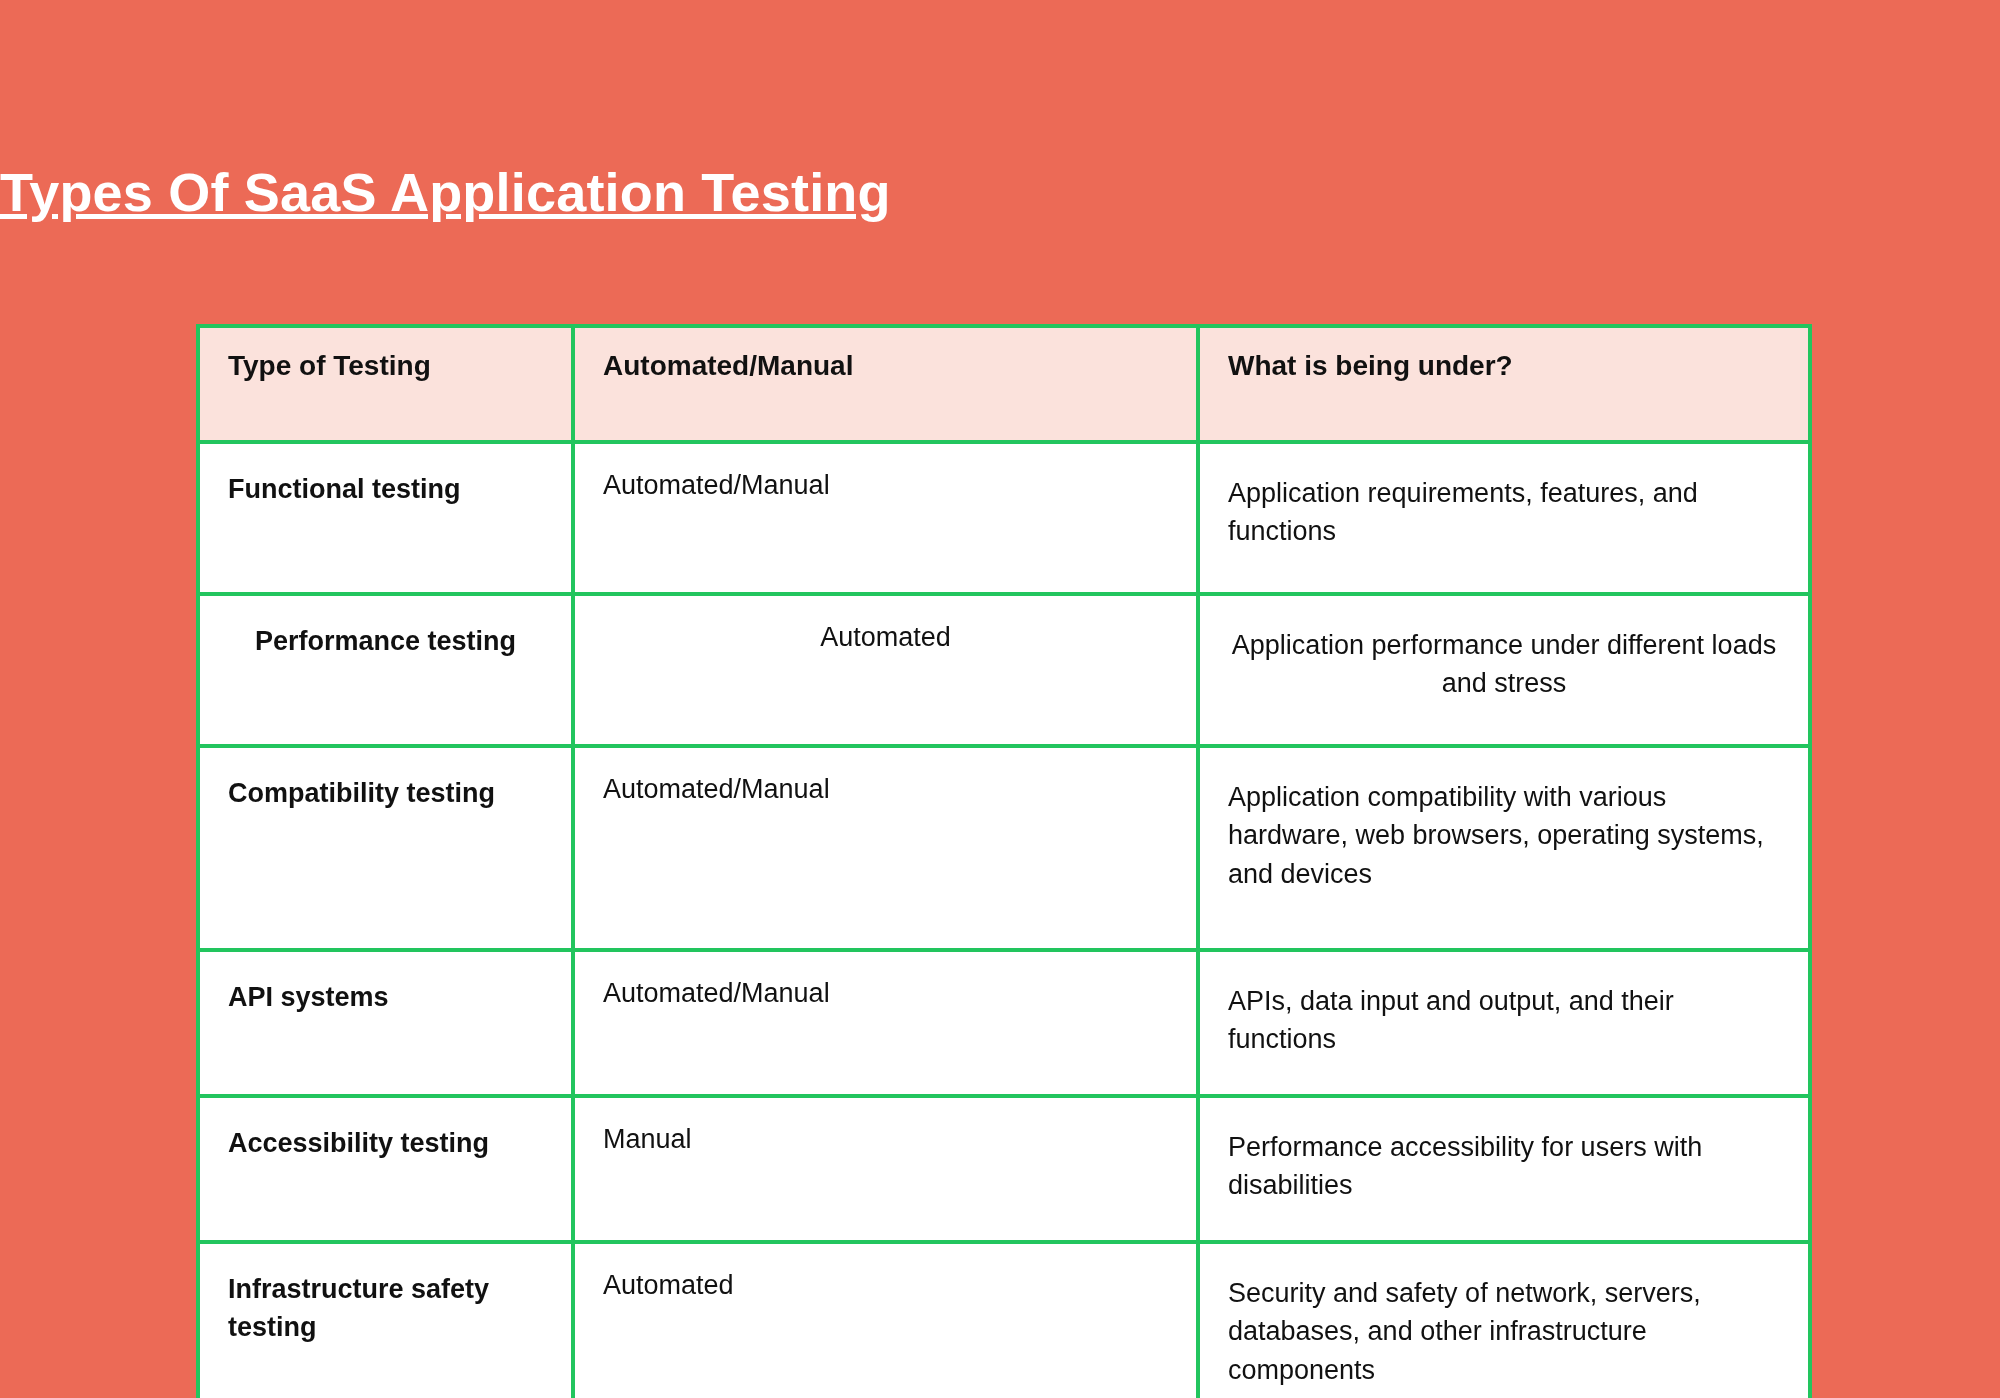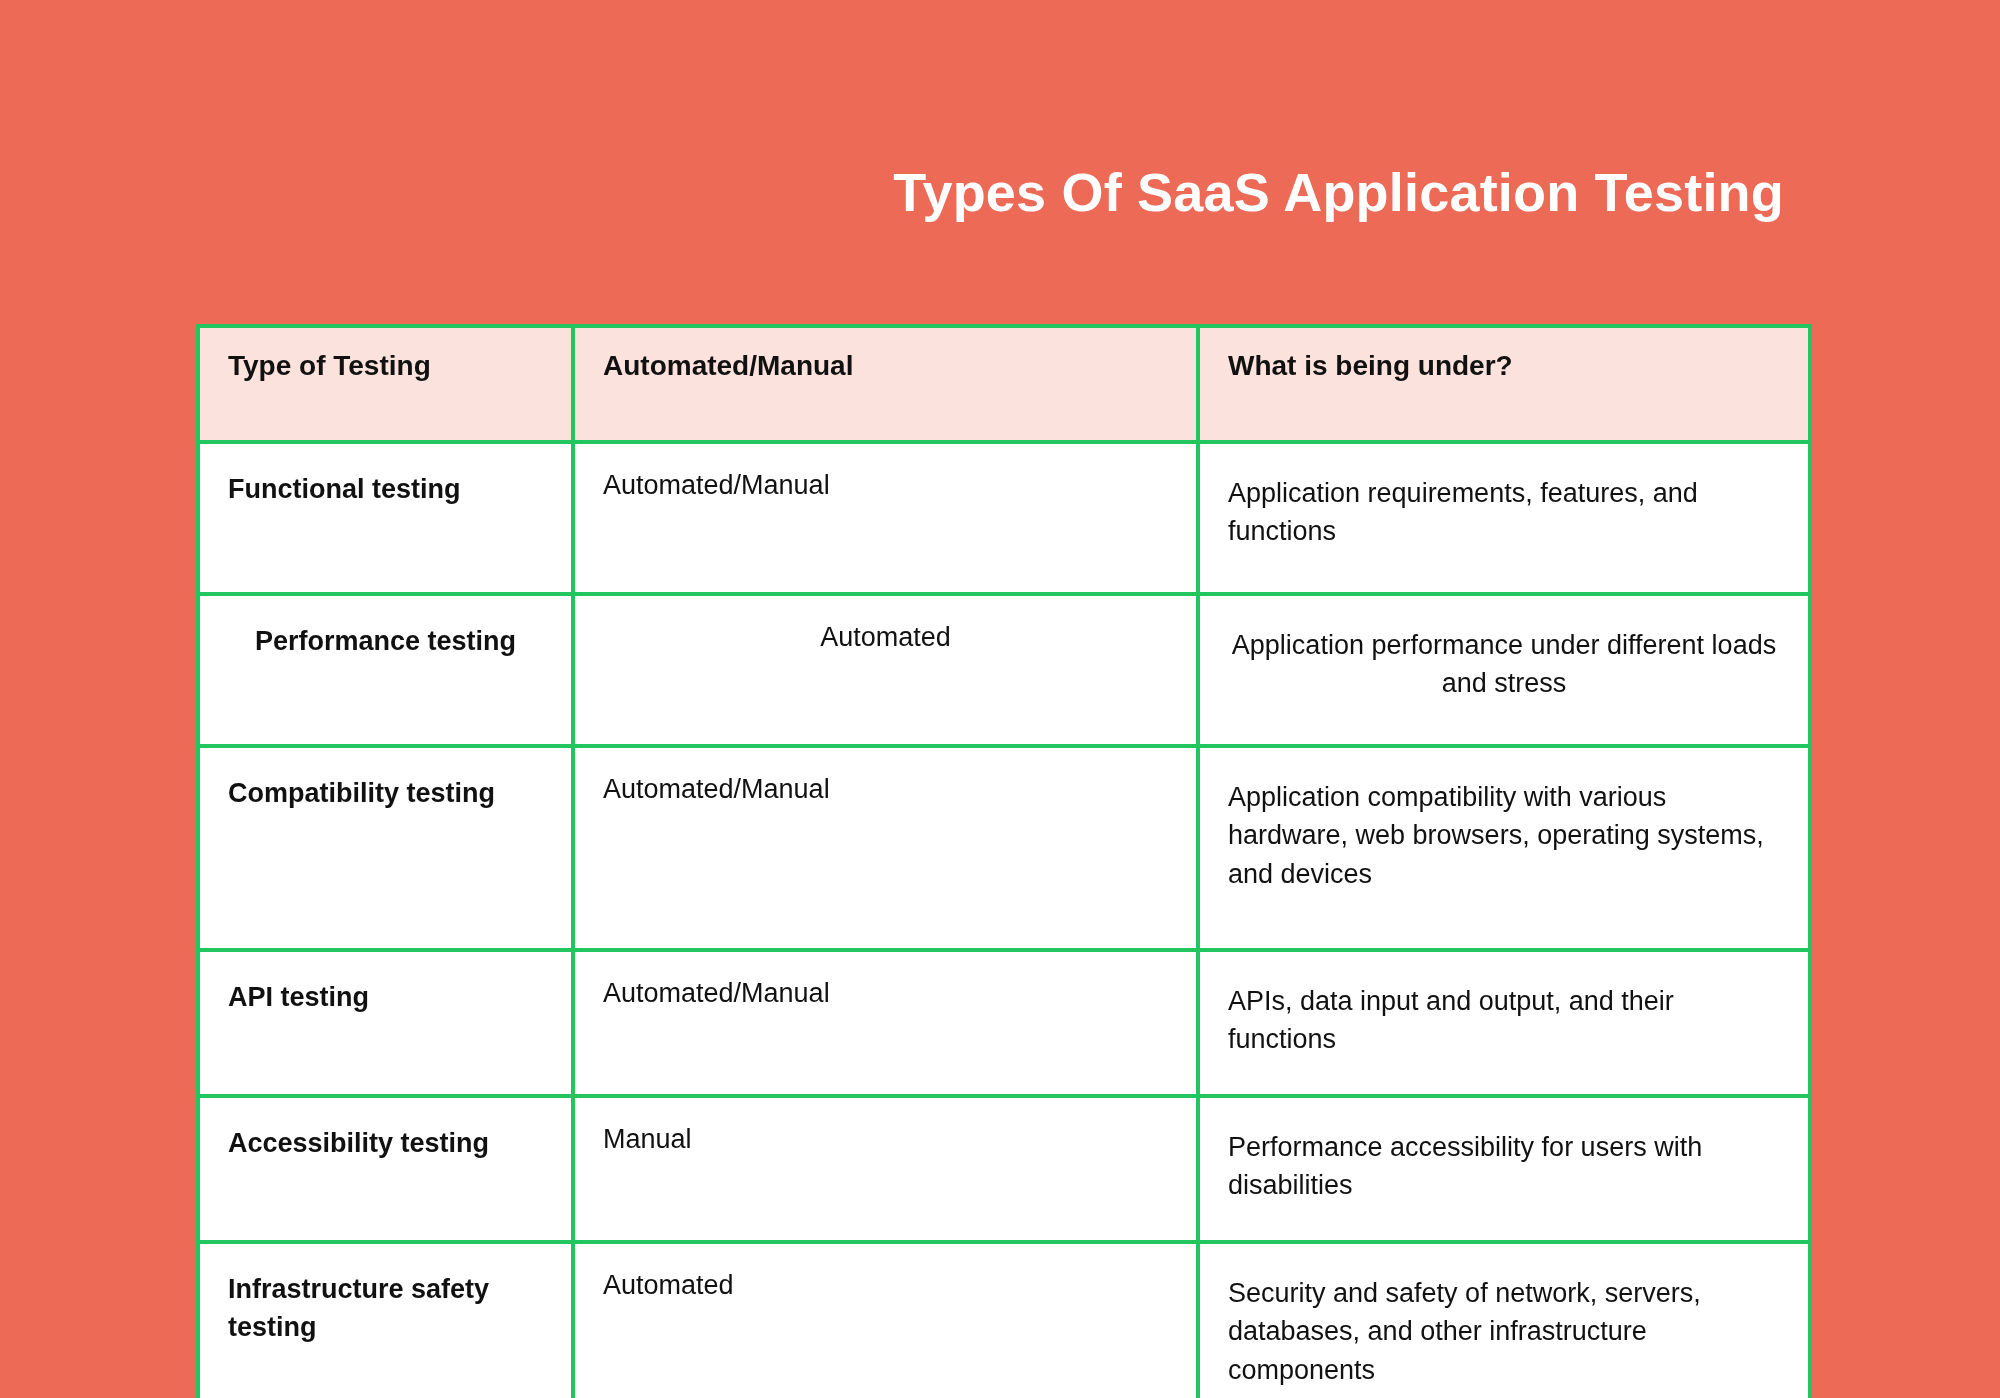--- a/index.html
+++ b/index.html
@@ -19,27 +19,28 @@
     width: 2000px;
     height: 1398px;
     box-sizing: border-box;
   }
 
   .page-title {
     position: absolute;
     top: 125px;
     left: 0;
     width: 1784px;
-    text-align: right;
+    text-align: left;
     color: #ffffff;
     font-size: 54px;
     font-weight: bold;
     letter-spacing: 0.2px;
     line-height: 1.15;
     white-space: nowrap;
+    text-decoration: underline;
   }
 
   .table-wrap {
     position: absolute;
     left: 196px;
     top: 324px;
     width: 1612px;
   }
 
   table.testing-table {
@@ -136,21 +137,21 @@
           <td class="desc-cell">Application performance under different loads and stress</td>
         </tr>
 
         <tr class="r-compatibility">
           <td class="type-cell">Compatibility testing</td>
           <td class="mode-cell">Automated/Manual</td>
           <td class="desc-cell">Application compatibility with various hardware, web browsers, operating systems, and devices</td>
         </tr>
 
         <tr class="r-api">
-          <td class="type-cell">API testing</td>
+          <td class="type-cell">API systems</td>
           <td class="mode-cell">Automated/Manual</td>
           <td class="desc-cell">APIs, data input and output, and their functions</td>
         </tr>
 
         <tr class="r-accessibility">
           <td class="type-cell">Accessibility testing</td>
           <td class="mode-cell">Manual</td>
           <td class="desc-cell">Performance accessibility for users with disabilities</td>
         </tr>
 

